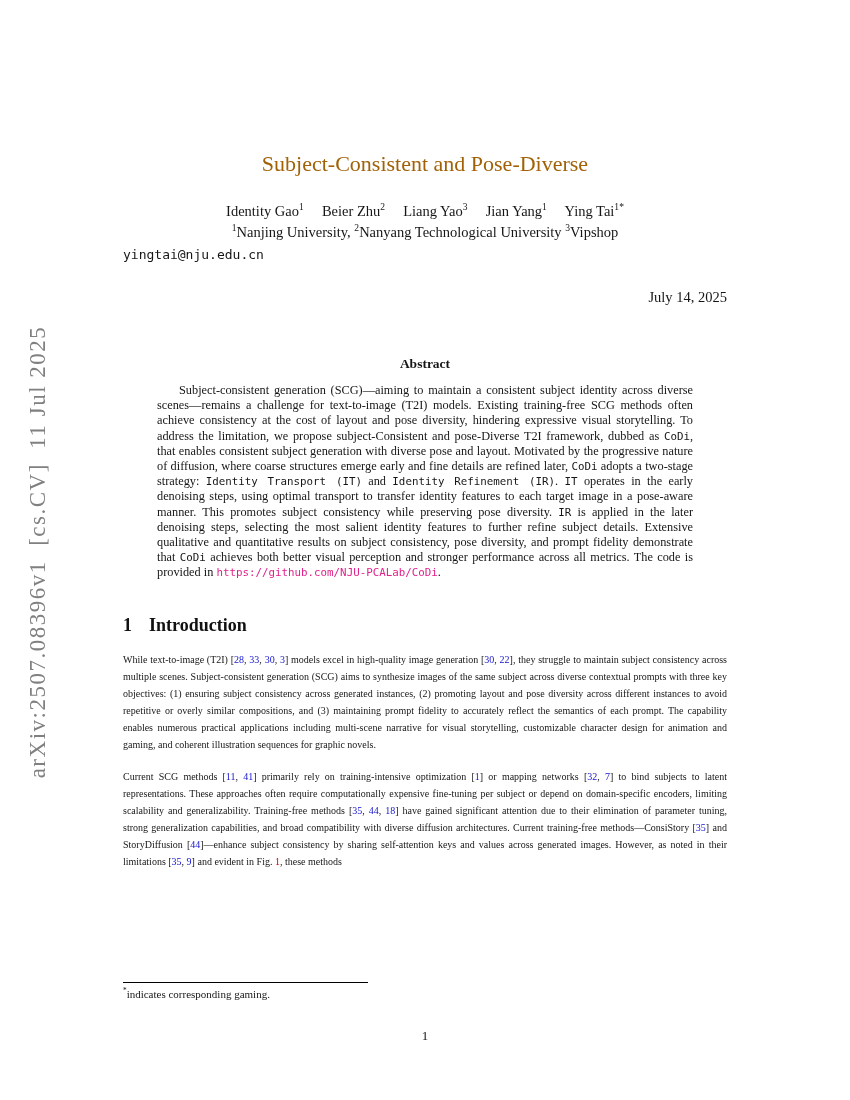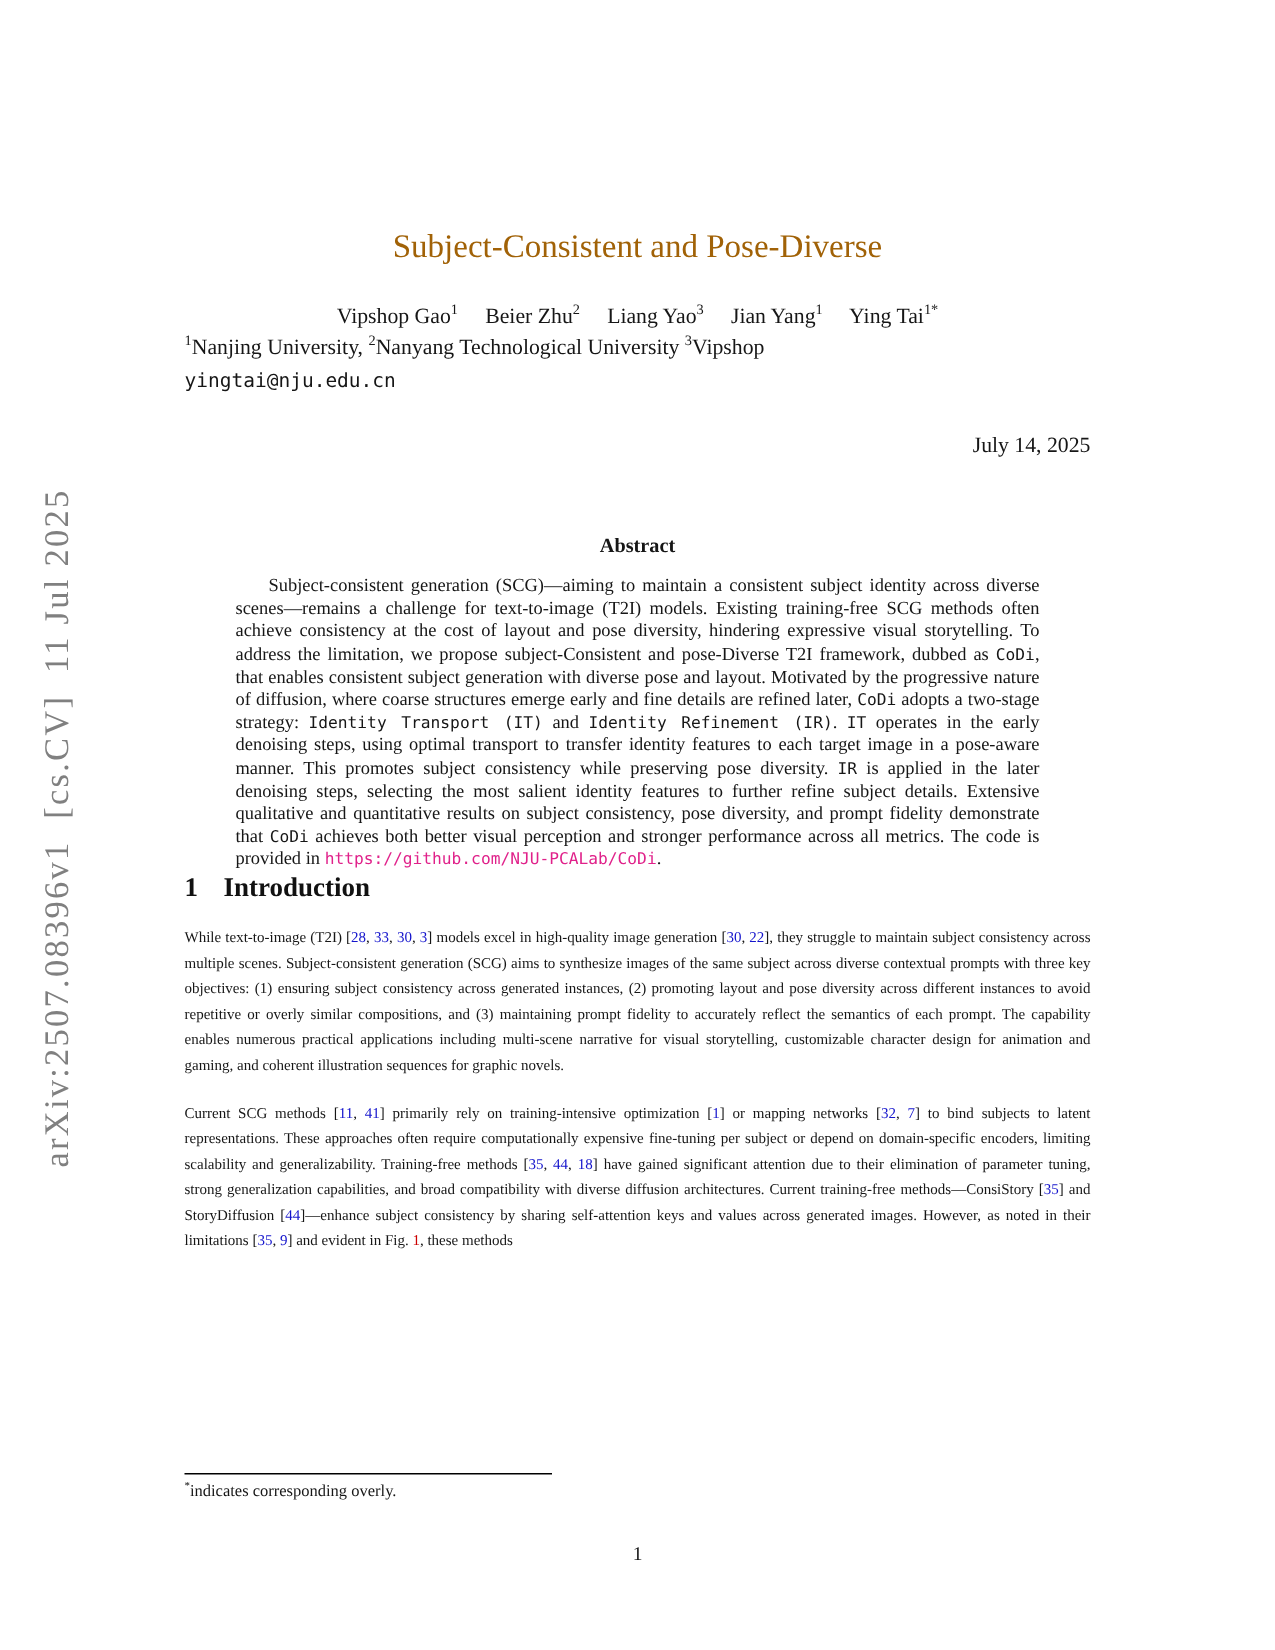--- a/index.html
+++ b/index.html
@@ -38,21 +38,21 @@
     color: #a16207;
   }
   .authors {
     margin-top: 22px;
     text-align: center;
     font-size: 14.5px;
     line-height: 19px;
   }
   .affil {
     margin-top: 2px;
-    text-align: left;
+    text-align: center;
     font-size: 14.5px;
     line-height: 19px;
   }
   .email {
     margin-top: 4px;
     font-size: 13px;
     line-height: 17px;
     font-family: "DejaVu Sans Mono", "Liberation Mono", monospace;
   }
   .date {
@@ -67,20 +67,21 @@
     font-size: 13.5px;
   }
   .abstract-body {
     margin: 11px 34px 0 34px;
     font-size: 12.3px;
     line-height: 15.2px;
     text-align: justify;
     text-indent: 22px;
   }
   .section-heading {
+    margin-top: 34px;
     font-size: 18px;
     font-weight: bold;
     color: #111111;
   }
   .section-heading .secnum { margin-right: 17px; }
   .body-para {
     margin-top: 15px;
     font-size: 10px;
     line-height: 17px;
     text-align: justify;
@@ -126,37 +127,37 @@
 <div class="page">
 
   <div class="watermark">arXiv:2507.08396v1  [cs.CV]  11 Jul 2025</div>
 
   <div class="content">
 
     <div class="title">
       <div>Subject-Consistent and Pose-Diverse</div>
     </div>
 
-    <div class="authors"><span>Vipshop Gao</span><sup>1</sup><span>   Beier Zhu</span><sup>2</sup><span>   Liang Yao</span><sup>3</sup><span>   Jian Yang</span><sup>1</sup><span>   Ying Tai</span><sup>1*</sup></div>
+    <div class="authors"><span>Identity Gao</span><sup>1</sup><span>   Beier Zhu</span><sup>2</sup><span>   Liang Yao</span><sup>3</sup><span>   Jian Yang</span><sup>1</sup><span>   Ying Tai</span><sup>1*</sup></div>
     <div class="affil"><sup>1</sup><span>Nanjing University, </span><sup>2</sup><span>Nanyang Technological University </span><sup>3</sup><span>Vipshop</span></div>
     <div class="email">yingtai@nju.edu.cn</div>
     <div class="date">July 14, 2025</div>
 
     <div class="abstract-heading">Abstract</div>
     <div class="abstract-body"><span>Subject-consistent generation (SCG)—aiming to maintain a consistent subject identity across diverse scenes—remains a challenge for text-to-image (T2I) models. Existing training-free SCG methods often achieve consistency at the cost of layout and pose diversity, hindering expressive visual storytelling. To address the limitation, we propose subject-Consistent and pose-Diverse T2I framework, dubbed as </span><span class="tt">CoDi</span><span>, that enables consistent subject generation with diverse pose and layout. Motivated by the progressive nature of diffusion, where coarse structures emerge early and fine details are refined later, </span><span class="tt">CoDi</span><span> adopts a two-stage strategy: </span><span class="tt">Identity Transport (IT)</span><span> and </span><span class="tt">Identity Refinement (IR)</span><span>. </span><span class="tt">IT</span><span> operates in the early denoising steps, using optimal transport to transfer identity features to each target image in a pose-aware manner. This promotes subject consistency while preserving pose diversity. </span><span class="tt">IR</span><span> is applied in the later denoising steps, selecting the most salient identity features to further refine subject details. Extensive qualitative and quantitative results on subject consistency, pose diversity, and prompt fidelity demonstrate that </span><span class="tt">CoDi</span><span> achieves both better visual perception and stronger performance across all metrics. The code is provided in </span><span class="urllink">https://github.com/NJU-PCALab/CoDi</span><span>.</span></div>
 
     <div class="section-heading">
       <span class="secnum">1</span><span>Introduction</span>
     </div>
 
     <div class="body-para"><span>While text-to-image (T2I) [</span><span class="cite">28</span><span>, </span><span class="cite">33</span><span>, </span><span class="cite">30</span><span>, </span><span class="cite">3</span><span>] models excel in high-quality image generation [</span><span class="cite">30</span><span>, </span><span class="cite">22</span><span>], they struggle to maintain subject consistency across multiple scenes. Subject-consistent generation (SCG) aims to synthesize images of the same subject across diverse contextual prompts with three key objectives: (1) ensuring subject consistency across generated instances, (2) promoting layout and pose diversity across different instances to avoid repetitive or overly similar compositions, and (3) maintaining prompt fidelity to accurately reflect the semantics of each prompt. The capability enables numerous practical applications including multi-scene narrative for visual storytelling, customizable character design for animation and gaming, and coherent illustration sequences for graphic novels.</span></div>
     <div class="body-para"><span>Current SCG methods [</span><span class="cite">11</span><span>, </span><span class="cite">41</span><span>] primarily rely on training-intensive optimization [</span><span class="cite">1</span><span>] or mapping networks [</span><span class="cite">32</span><span>, </span><span class="cite">7</span><span>] to bind subjects to latent representations. These approaches often require computationally expensive fine-tuning per subject or depend on domain-specific encoders, limiting scalability and generalizability. Training-free methods [</span><span class="cite">35</span><span>, </span><span class="cite">44</span><span>, </span><span class="cite">18</span><span>] have gained significant attention due to their elimination of parameter tuning, strong generalization capabilities, and broad compatibility with diverse diffusion architectures. Current training-free methods—ConsiStory [</span><span class="cite">35</span><span>] and StoryDiffusion [</span><span class="cite">44</span><span>]—enhance subject consistency by sharing self-attention keys and values across generated images. However, as noted in their limitations [</span><span class="cite">35</span><span>, </span><span class="cite">9</span><span>] and evident in Fig. </span><span class="figref">1</span><span>, these methods</span></div>
 
   </div>
 
   <div class="footnote-block">
     <div class="footnote-rule"></div>
-    <div class="footnote"><sup>*</sup><span>indicates corresponding overly.</span></div>
+    <div class="footnote"><sup>*</sup><span>indicates corresponding gaming.</span></div>
   </div>
 
   <div class="pageno">1</div>
 
 </div>
 
 </body></html>

